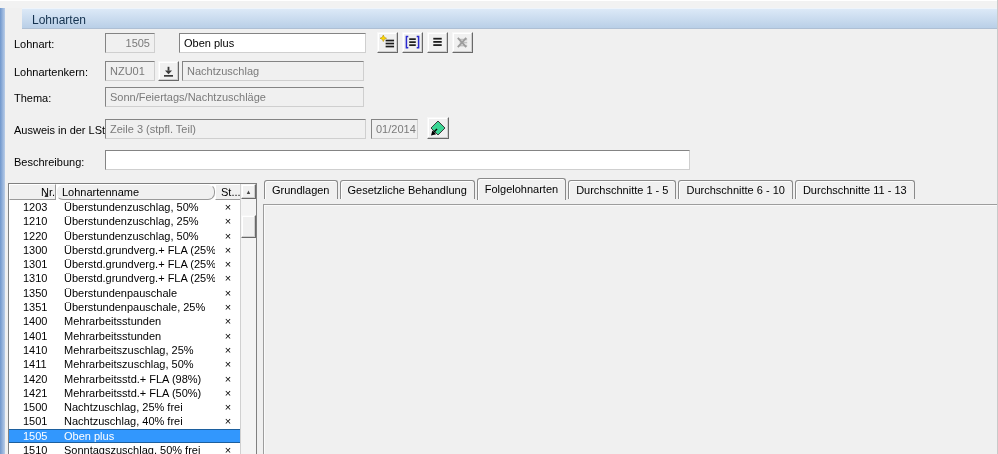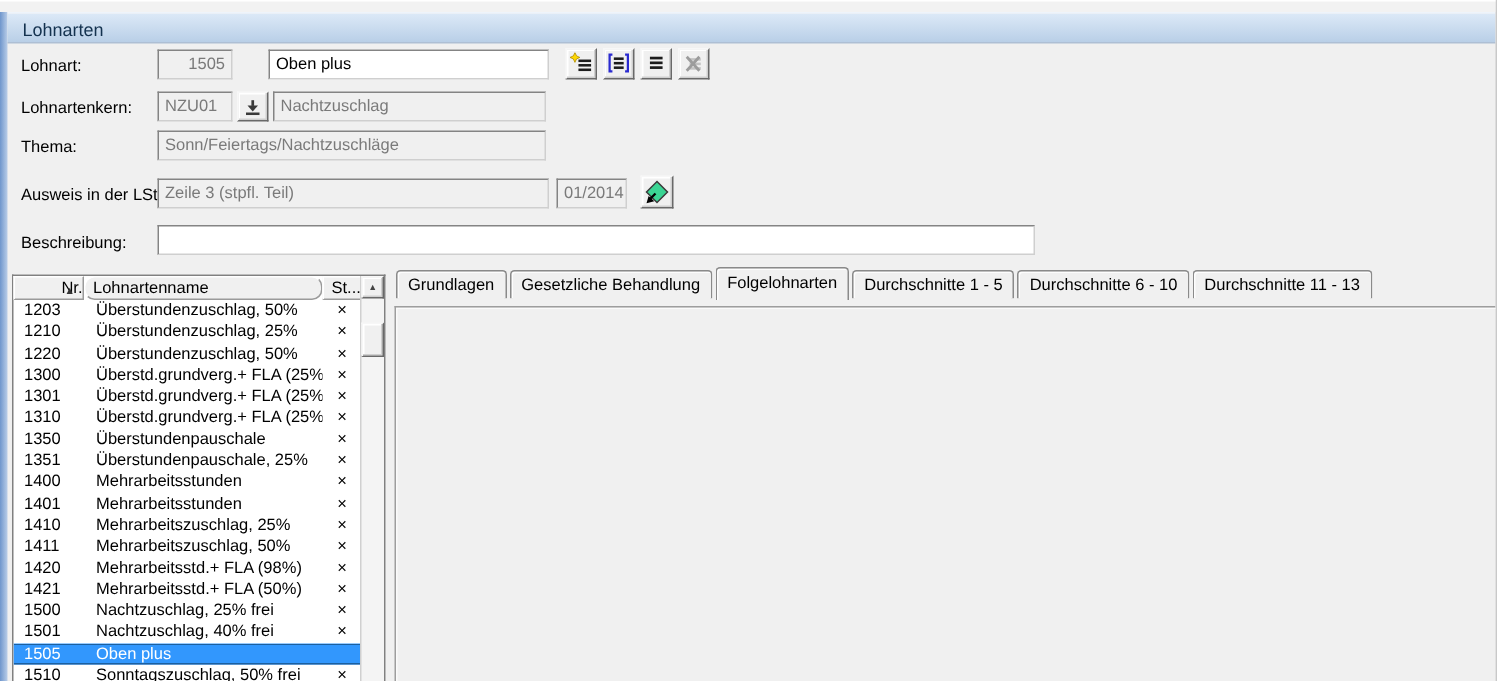--- a/index.html
+++ b/index.html
@@ -5,21 +5,21 @@
   * { margin:0; padding:0; box-sizing:border-box; }
   html,body { width:998px; height:454px; overflow:hidden; }
   body { font-family:"Liberation Sans", sans-serif; background:#f0f0f0; position:relative; }
   #win { position:absolute; inset:0; background:#f0f0f0; border-right:1px solid #c9c9c9; overflow:hidden; }
   .lbl { position:absolute; font-size:11px; color:#000; white-space:nowrap; }
   .blbl { position:absolute; font-size:11px; font-weight:bold; color:#000; white-space:nowrap; }
 
   
   #topstrip { position:absolute; left:0; top:0; width:998px; height:8px; background:#f2f2f2; border-top:1px solid #ffffff; }
   #leftstrip { position:absolute; left:0; top:8px; width:5px; bottom:0; background:linear-gradient(to right,#6f96cc,#b9cde8); }
-  #titlebar { position:absolute; left:5px; top:8px; right:0; height:21px;
+  #titlebar { position:absolute; left:22px; top:8px; right:0; height:21px;
               background:linear-gradient(to bottom,#dcE9f7,#b9cfe7);
               border-top:1px solid #eef4fb; border-bottom:1px solid #aebfd4;padding-left:12px; }
   #titlebar span { position:absolute; left:10px; top:4px; font-size:12px; color:#14324f; }
 
   
   .fld { position:absolute; height:20px; background:#f0f0f0; color:#7a7a7a; font-size:11px;
          line-height:18px; padding:0 4px; white-space:nowrap; overflow:hidden;
          border:1px solid; border-color:#848484 #cfcfcf #cfcfcf #848484; }
   .fld.white { background:#ffffff; color:#000; }
   .fld.num { text-align:right; }
@@ -44,21 +44,21 @@
   .chk { position:absolute; width:12px; height:12px; background:#fff; border:1px solid; border-color:#6d6d6d #d5d5d5 #d5d5d5 #6d6d6d; }
 
   
   #list { position:absolute; left:8px; top:183px; width:249px; bottom:0; background:#fff; border:1px solid #808080; border-bottom:none; }
   #lhead { position:absolute; left:0; top:0; height:16px; display:flex; }
   .hcell { background:#f0f0f0; border-top:1px solid #fff; border-left:1px solid #fff; border-right:1px solid #9a9a9a;
            border-bottom:1px solid #9a9a9a; font-size:11px; line-height:14px; padding-left:5px; position:relative; white-space:nowrap; overflow:hidden; }
   .sortarrow { position:absolute; right:5px; top:3px; font-size:7px; color:#333; }
   #lrows { position:absolute; left:0; top:16px; width:232px; bottom:0; overflow:hidden; }
   .lrow { display:flex; height:14.3px; font-size:11px; line-height:14px; color:#000; }
-  .lrow .c-nr { width:46px; padding-left:7px; }
+  .lrow .c-nr { width:46px; padding-left:14px; }
   .lrow .c-name { flex:1; padding-left:9px; white-space:nowrap; overflow:hidden; }
   .lrow .c-st { width:26px; text-align:center; }
   .lrow.sel { background:#3297fd; color:#fff; box-shadow:inset 0 1px 0 #1c5f9e, inset 0 -1px 0 #1c5f9e; }
 
   
   #lscroll { position:absolute; right:0; top:0; width:16px; bottom:0; background:#f4f4f4; border-left:1px solid #d0d0d0; }
   #lscroll .up { left:0; top:0; width:15px; height:15px; font-size:6px; color:#444; }
   #lscroll .thumb { left:0; top:31px; width:15px; height:23px; }
 
   

